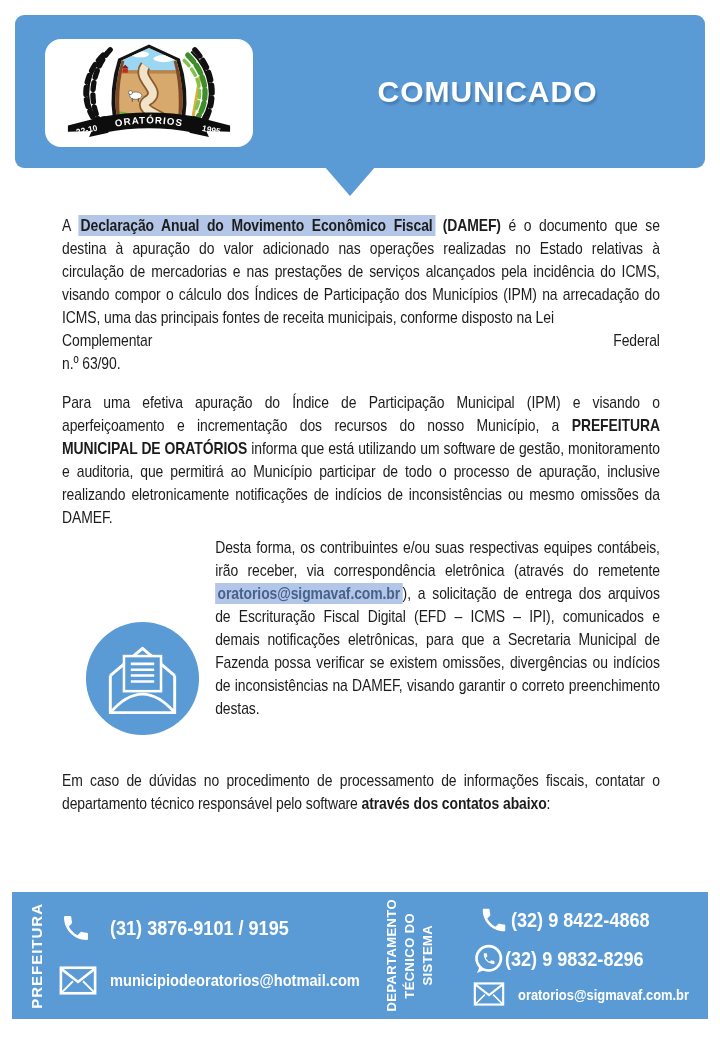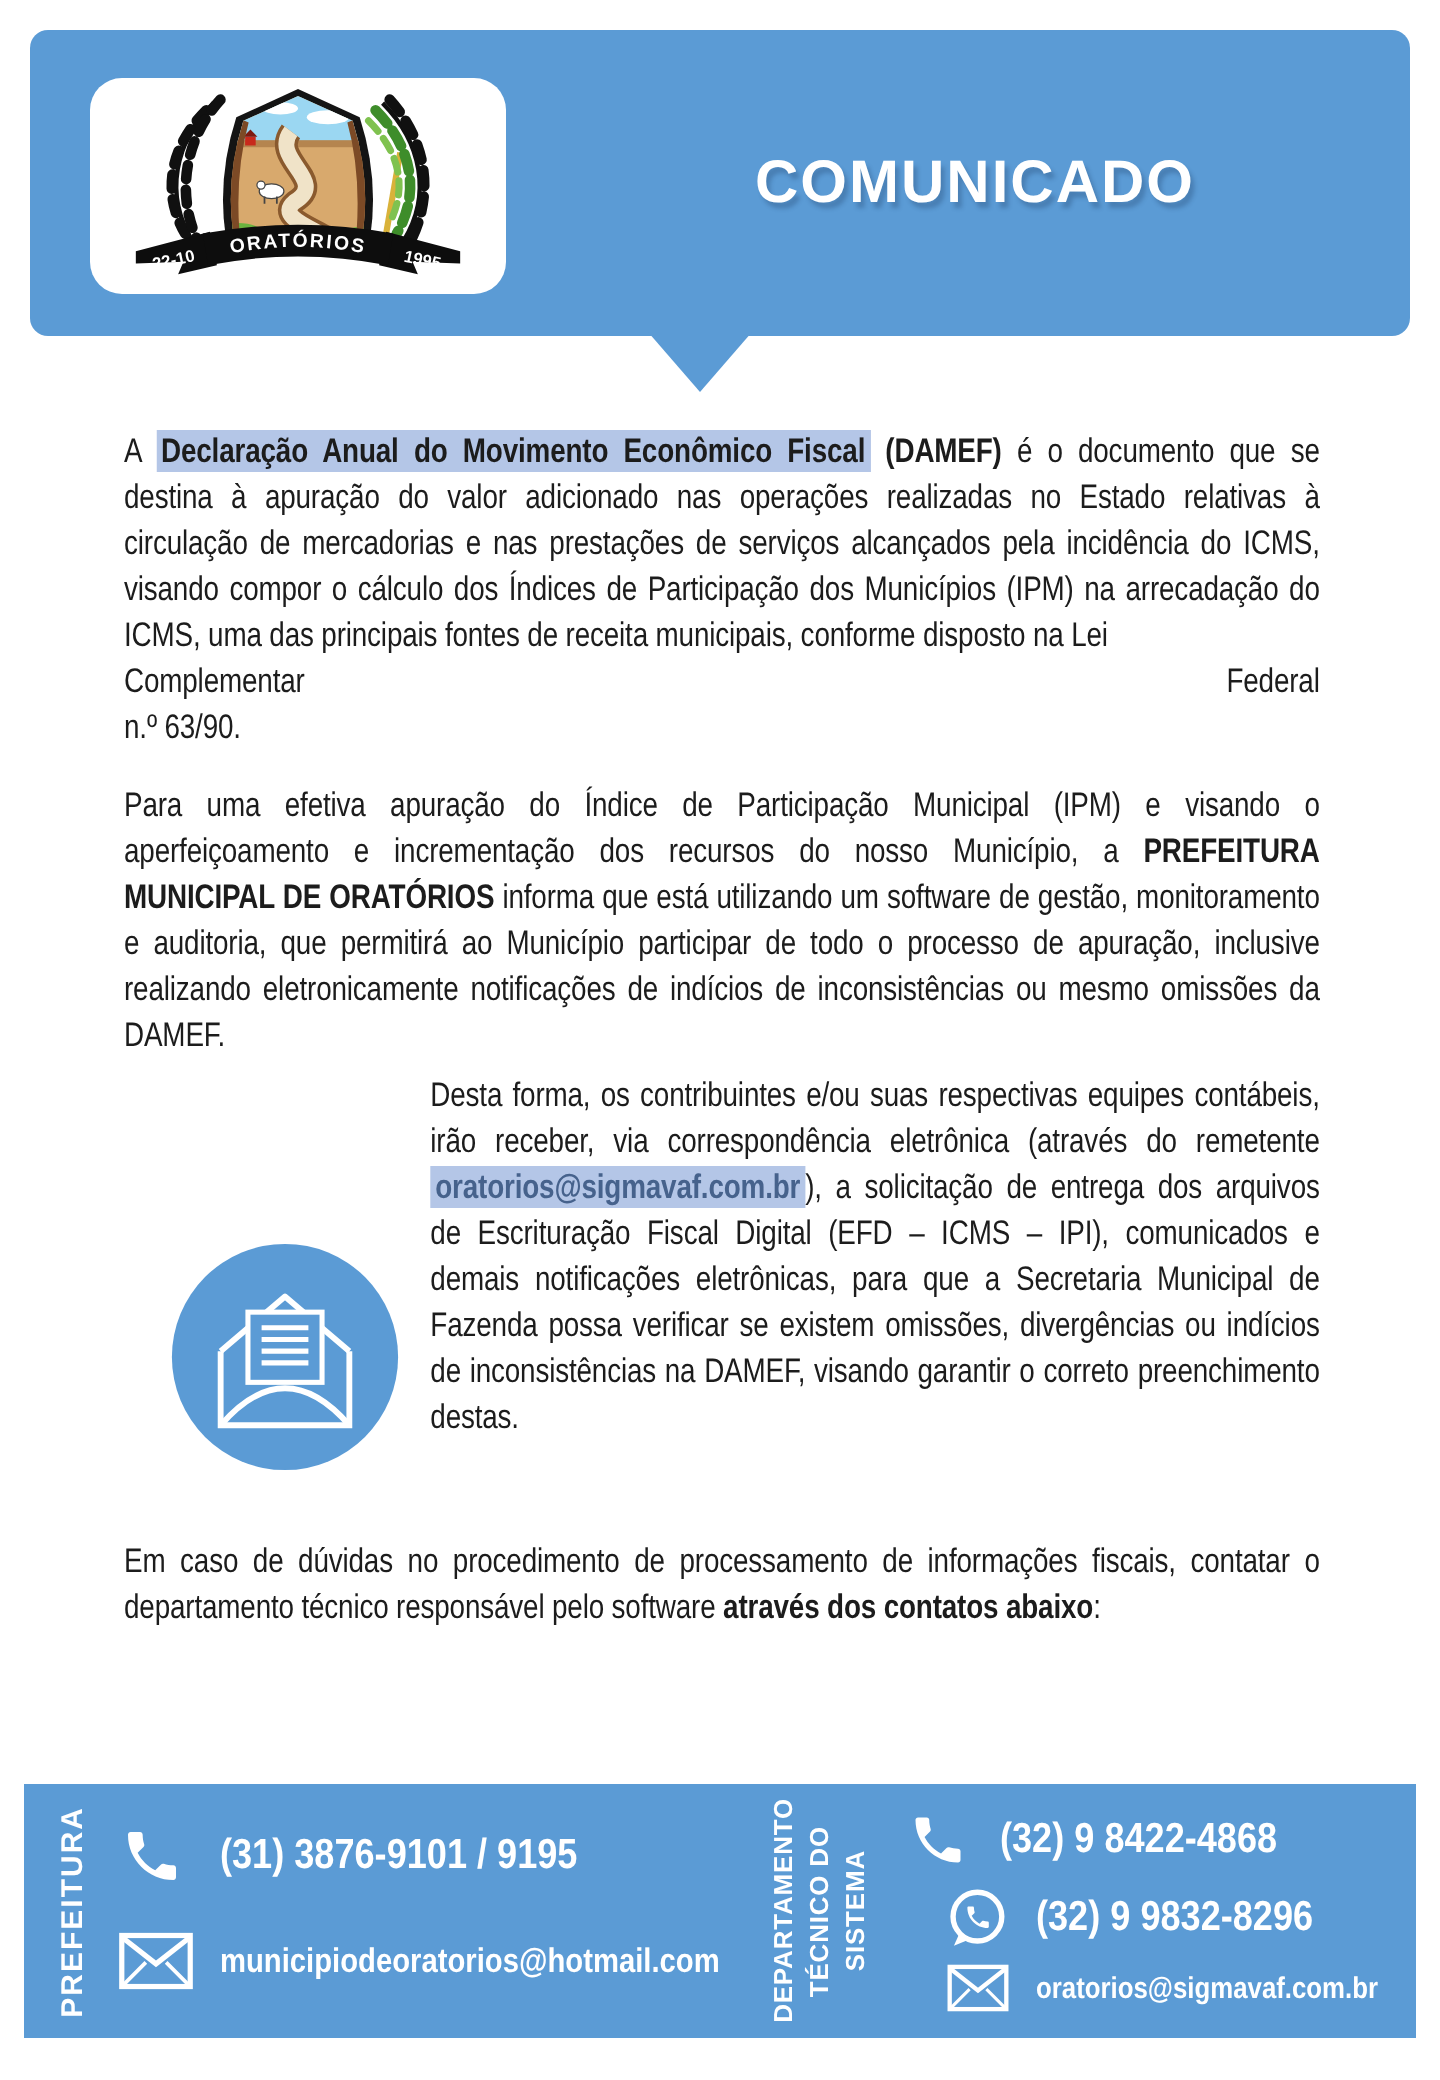--- a/index.html
+++ b/index.html
@@ -44,22 +44,22 @@
   .pref-label{position:absolute;left:16px;top:0;height:127px;display:flex;align-items:center;font-size:15px;letter-spacing:1px;}
   .dept-label{position:absolute;left:372px;top:0;height:127px;display:flex;align-items:center;gap:3px;}
   .dept-label .vtext{font-size:13px;letter-spacing:0.4px;}
   .frow{position:absolute;display:flex;align-items:center;}
   .ftext{display:inline-block;transform:scaleX(0.86);transform-origin:0 50%;white-space:nowrap;font-weight:bold;color:#fff;}
   .t-lg{font-size:21px;}
   .t-md{font-size:17px;}
   .t-sm{font-size:15px;}
   .row-phone31{left:48px;top:20px;gap:18px;}
   .row-email-hot{left:47px;top:74px;gap:13px;}
-  .row-phone32{left:442px;top:13px;gap:16px;}
-  .row-wa{left:459px;top:50px;gap:13px;}
+  .row-phone32{left:467px;top:13px;gap:2px;}
+  .row-wa{left:459px;top:50px;gap:0;}
   .row-email-sig{left:461px;top:90px;gap:13px;}
   .accent-fill{fill:var(--accent);}
 </style>
 </head>
 <body>
 
 <div id="page">
 
   <div class="banner">
     <div class="logo-card">

